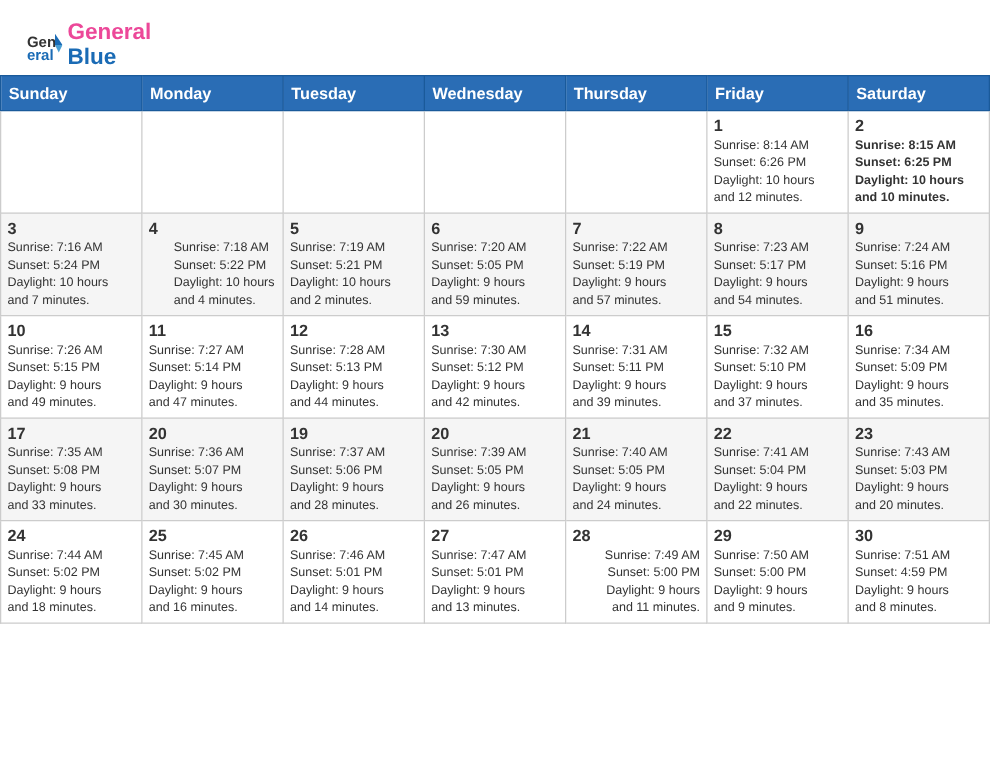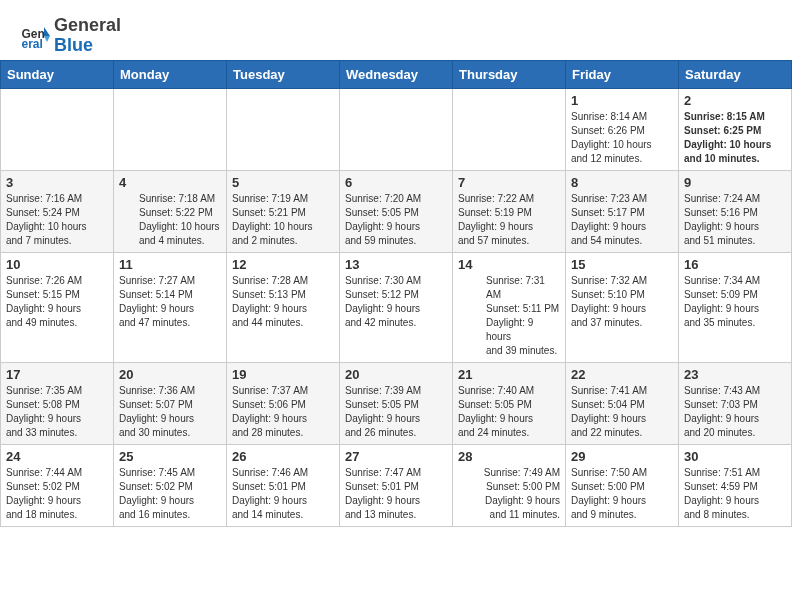--- a/index.html
+++ b/index.html
@@ -20,21 +20,21 @@
       align-items: center;
       gap: 4px;
     }
     .logo-text {
       font-size: 18px;
       font-weight: bold;
       color: #333;
       line-height: 1.1;
     }
     .logo-text span {
-      color: #404040;
+      color: #ec4899;
     }
     .logo-icon {
       width: 30px;
       height: 30px;
     }
     .title-block {
       text-align: right;
     }
     .month-title {
       font-size: 32px;
@@ -219,21 +219,21 @@
         </td>
         <td>
           <span class="day-number">13</span>
           <div class="day-info" style="white-space: pre-line;">Sunrise: 7:30 AM
 Sunset: 5:12 PM
 Daylight: 9 hours
 and 42 minutes.</div>
         </td>
         <td>
           <span class="day-number">14</span>
-          <div class="day-info" style="white-space: pre-line; margin-left: 28px;">Sunrise: 7:31 AM
+          <div class="day-info" style="white-space: pre-line;">Sunrise: 7:31 AM
 Sunset: 5:11 PM
 Daylight: 9 hours
 and 39 minutes.</div>
         </td>
         <td>
           <span class="day-number">15</span>
           <div class="day-info" style="white-space: pre-line;">Sunrise: 7:32 AM
 Sunset: 5:10 PM
 Daylight: 9 hours
 and 37 minutes.</div>
@@ -285,21 +285,21 @@
         <td style="background: rgb(245, 245, 245);">
           <span class="day-number">22</span>
           <div class="day-info" style="white-space: pre-line;">Sunrise: 7:41 AM
 Sunset: 5:04 PM
 Daylight: 9 hours
 and 22 minutes.</div>
         </td>
         <td style="background: rgb(245, 245, 245);">
           <span class="day-number">23</span>
           <div class="day-info" style="white-space: pre-line;">Sunrise: 7:43 AM
-Sunset: 7:03 PM
+Sunset: 5:03 PM
 Daylight: 9 hours
 and 20 minutes.</div>
         </td>
       </tr>
       <tr>
         <td>
           <span class="day-number">24</span>
           <div class="day-info" style="white-space: pre-line;">Sunrise: 7:44 AM
 Sunset: 5:02 PM
 Daylight: 9 hours

